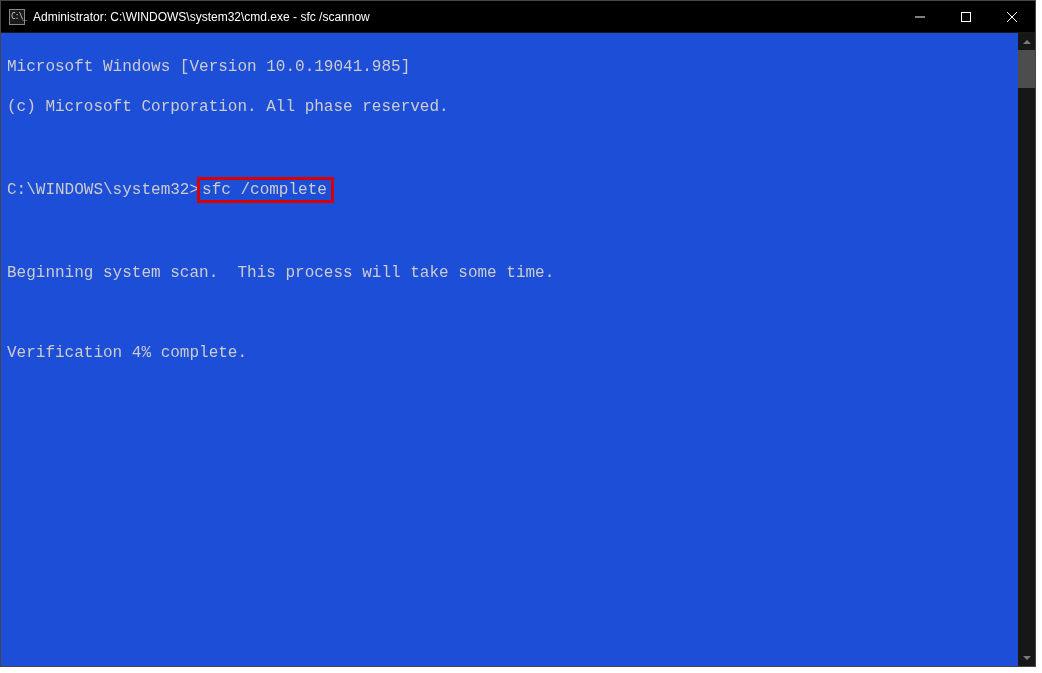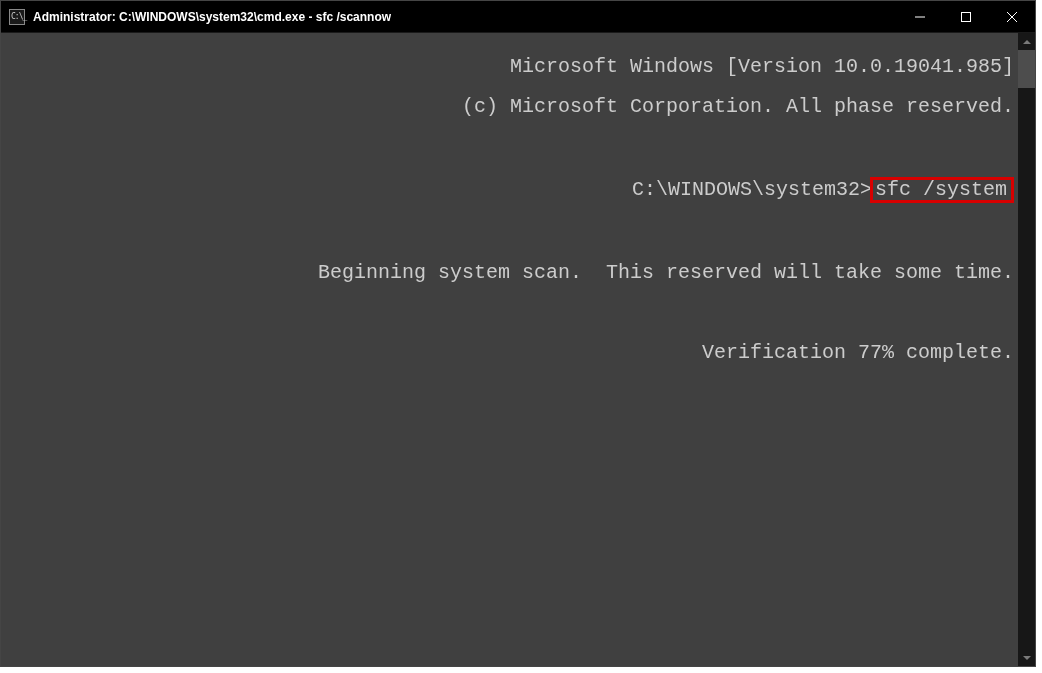--- a/index.html
+++ b/index.html
@@ -39,21 +39,21 @@
       color: #ccc;
       font-size: 8px;
       position: absolute;
       top: 2px; left: 1px;
       font-family: monospace;
       letter-spacing: -1px;
     }
     .title-text {
       color: #ffffff;
       font-size: 12px;
-      font-weight: 700;
+      font-weight: 400;
       white-space: nowrap;
       overflow: hidden;
     }
     .title-spacer { flex: 1 1 auto; }
     .win-controls {
       display: flex;
       height: 100%;
     }
     .win-btn {
       width: 46px;
@@ -65,29 +65,28 @@
     }
     .win-btn svg { display: block; }
     .content-area {
       flex: 1 1 auto;
       display: flex;
       position: relative;
       overflow: hidden;
     }
     .terminal {
       flex: 1 1 auto;
-      background: #404040;
+      background: #1d4ed8;
       color: #cccccc;
       font-family: Consolas, "Courier New", monospace;
-      font-size: 20px;
+      font-size: 16px;
       line-height: 20px;
       padding: 4px 4px 0 6px;
       white-space: pre;
       overflow: hidden;
-      text-align: right;
     }
     .terminal .line { display: block; min-height: 20px; }
     .highlight-box {
       display: inline-block;
       border: 3px solid #d80000;
       padding: 0 4px 0 2px;
       margin-left: -2px;
     }
     .scrollbar {
       width: 17px;
@@ -140,25 +139,25 @@
           </svg>
       </div>
     </div>
   </div>
 
   <div class="content-area">
     <div class="terminal">
 <span class="line">Microsoft Windows [Version 10.0.19041.985]</span>
 <span class="line">(c) Microsoft Corporation. All phase reserved.</span>
 <span class="line"></span>
-<span class="line"><span>C:\WINDOWS\system32&gt;</span><span class="highlight-box"><span>sfc /system</span></span></span>
+<span class="line"><span>C:\WINDOWS\system32&gt;</span><span class="highlight-box"><span>sfc /complete</span></span></span>
 <span class="line"></span>
-<span class="line">Beginning system scan.  This reserved will take some time.</span>
+<span class="line">Beginning system scan.  This process will take some time.</span>
 <span class="line"></span>
-<span class="line">Verification 77% complete.</span>
+<span class="line">Verification 4% complete.</span>
     </div>
 
     <div class="scrollbar">
       <div class="scroll-arrow">
         <svg width="8" height="4" viewBox="0 0 8 4">
             <path d="M4 0 L8 4 L0 4 Z" fill="#7a7a7a"></path>
           </svg>
       </div>
       <div class="scroll-track">
         <div class="scroll-thumb"></div>

